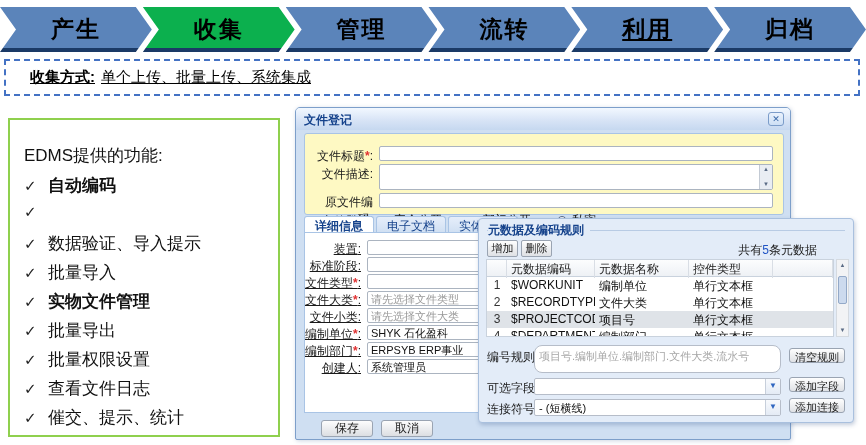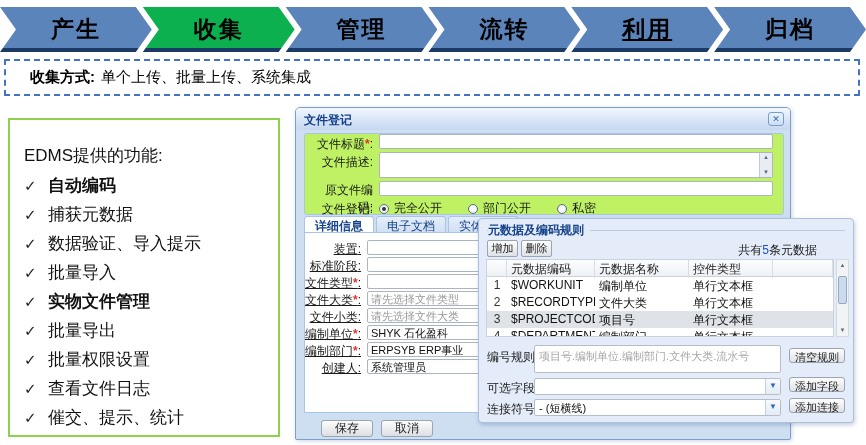--- a/index.html
+++ b/index.html
@@ -10,21 +10,21 @@
   
   .banner { position:absolute; left:0; top:7px; width:866px; height:45px; display:flex; }
   .step { flex:1; position:relative; display:flex; align-items:center; justify-content:center;
           clip-path: polygon(16px 50%, 0 0, calc(100% - 16px) 0, 100% 50%, calc(100% - 16px) 100%, 0 100%);
           font-size:23px; font-weight:bold; color:#000; letter-spacing:2px; }
   .step + .step { margin-left:-9px; }
 
   
   .collect-bar { position:absolute; left:4px; top:59px; width:856px; height:37px;
                  border:2px dashed #4472c4; background:#fff; display:flex; align-items:center;
-                 padding-left:24px; font-size:15px; color:#000; }
+                 padding-left:24px; font-size:15px; color:#000;text-decoration:underline; }
   .collect-bar .cb-label { font-weight:bold; margin-right:6px; }
 
   
   .features { position:absolute; left:8px; top:118px; width:272px; height:319px;
               border:2px solid #8fd04e; background:#fff; padding:24px 4px 0 14px; }
   .f-head { font-size:17px; color:#111; margin-bottom:7px; }
   .f-item { display:flex; align-items:baseline; height:29px; font-size:17px; color:#111; }
   .f-check { width:24px; color:#222; font-size:15px; }
   .f-text.bold { font-weight:bold; }
 
@@ -33,21 +33,21 @@
             background:#cfdff2; border:1px solid #7d9fca; border-radius:5px 5px 2px 2px;
             box-shadow:1px 1px 4px rgba(60,90,140,.25); z-index:5; }
   .titlebar { height:22px; border-radius:4px 4px 0 0; padding:4px 8px 0;
               background:linear-gradient(#f2f8ff,#d8e4f6 55%,#c6d8f0);
               font-size:12px; font-weight:bold; color:#15428b; }
   .closebtn { position:absolute; right:6px; top:4px; width:16px; height:14px; border-radius:3px;
               background:linear-gradient(#eaf2fd,#cddff5); border:1px solid #7b9cc9;
               color:#3a68a8; font-size:9px; font-weight:bold; line-height:12px; text-align:center; cursor:default; }
 
   .top-section { position:absolute; left:8px; top:25px; width:480px; height:82px;
-                 background:#bef264; border:1px solid #a9c4e5; border-radius:3px; padding:0 6px 0; }
+                 background:#fef9c3; border:1px solid #a9c4e5; border-radius:3px; padding:12px 6px 0; }
   .tsrow { position:relative; margin-bottom:1px; }
   .tsrow.input  { height:17px; }
   .tsrow.textarea { height:28px; }
   .tsrow.radios { height:17px; }
   .flabel { display:inline-block; width:62px; text-align:right; font-size:12px; color:#1a1a1a; padding-top:1px; }
   .req { color:#e03131; font-weight:bold; }
   .ctl { position:absolute; left:68px; right:4px; top:0; bottom:1px; }
   .tbox { position:absolute; left:0; right:0; top:0; bottom:1px; background:#fff;
           border:1px solid #abb4c0; border-radius:2px; font-size:11px; padding:1px 3px; color:#111; }
   .tarea { right:0; }
@@ -101,21 +101,21 @@
 
   .vscroll { position:absolute; left:357px; top:40px; width:13px; height:78px; background:#f2f3f5;
              border:1px solid #d5dae0; }
   .varrow { height:11px; font-size:6px; color:#5a6b85; text-align:center; line-height:11px; }
   .varrow.down { position:absolute; bottom:0; left:0; right:0; }
   .vthumb { position:absolute; left:1px; right:1px; top:16px; height:28px; background:#ccdaee;
             border:1px solid #93a9c8; border-radius:2px; }
 
   .p-row-label { position:absolute; left:8px; color:#1a1a1a; }
   .rule-input { position:absolute; left:55px; top:126px; width:247px; height:28px; background:#fff;
-                border:1px solid #b6bdc9; border-radius:2px; font-size:11px; padding:3px 4px; color:#a6a6a6; }
+                border:1px solid #b6bdc9; border-radius:8px; font-size:11px; padding:3px 4px; color:#a6a6a6; }
   .p-btn { position:absolute; left:310px; width:56px; height:15px; background:linear-gradient(#fefefe,#dfe1e5);
            border:1px solid #9aa4b2; border-radius:3px; font-size:11px; text-align:center; line-height:17px; color:#222; }
   .select { position:absolute; left:55px; width:247px; height:17px; background:#fff;
             border:1px solid #b6bdc9; border-radius:2px; font-size:11px; padding:1px 18px 0 4px; color:#111; }
   .sel-arrow { position:absolute; right:0; top:0; bottom:0; width:15px; border-left:1px solid #c7cfdb;
                background:linear-gradient(#f8fafd,#e4ebf5); color:#2f66c0; font-size:8px;
                text-align:center; line-height:14px; }
 </style>
 </head>
 <body>
@@ -150,21 +150,20 @@
 
   <div class="features">
     <div class="f-head">EDMS提供的功能:</div>
     <div id="featureList">
         <div class="f-item">
           <span class="f-check">✓</span>
           <span class="f-text bold">自动编码</span>
         </div>
         <div class="f-item">
           <span class="f-check">✓</span>
-          <span class="f-text">捕获元数据</span>
         </div>
         <div class="f-item">
           <span class="f-check">✓</span>
           <span class="f-text">数据验证、导入提示</span>
         </div>
         <div class="f-item">
           <span class="f-check">✓</span>
           <span class="f-text">批量导入</span>
         </div>
         <div class="f-item">

